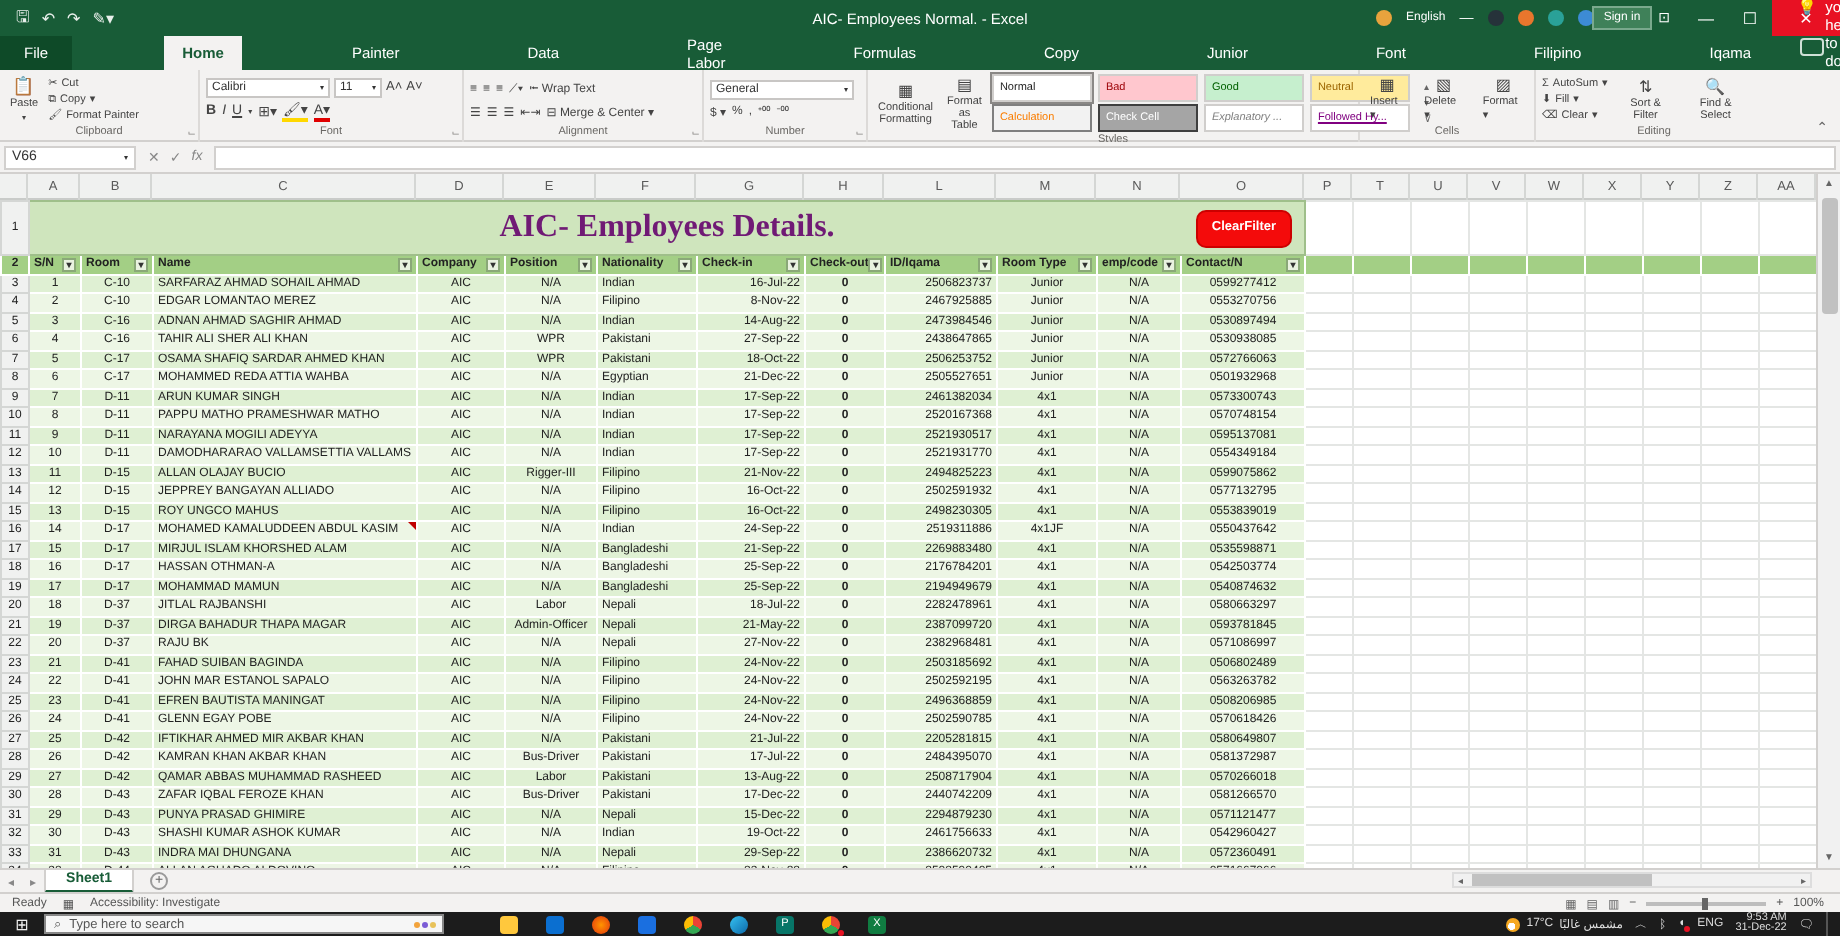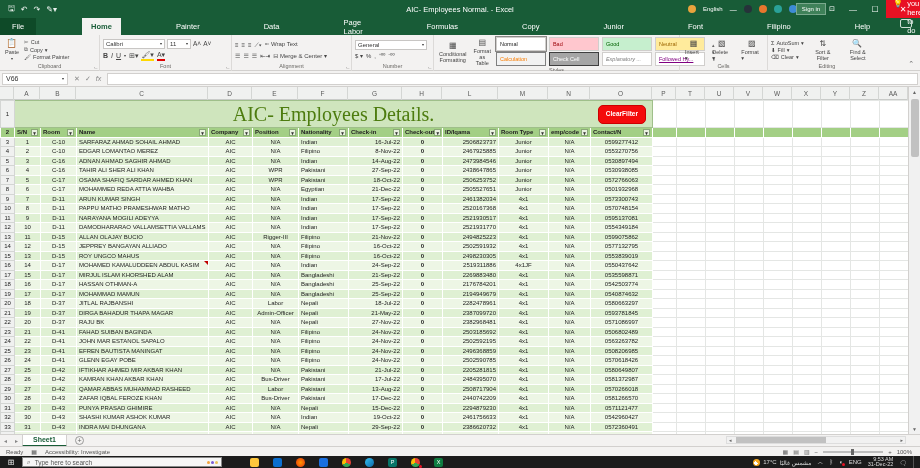--- a/index.html
+++ b/index.html
@@ -62,21 +62,21 @@
 
   
   #colstrip { position:absolute; top:87px; left:0; width:908px; height:13px; display:flex; background:#f0f1f0; border-bottom:1px solid #c9cbc9; }
   .colhead { border-right:1px solid #d4d6d4; font-size:6.5px; color:#5a5a5a; display:flex; align-items:center; justify-content:center; height:13px; }
   #gridbody { position:absolute; top:100px; left:0; width:908px; height:334px; overflow:hidden; background:#fff; }
   table#sheet-table { border-collapse:collapse; table-layout:fixed; width:908px; }
   #sheet-table td { overflow:hidden; white-space:nowrap; font-size:6px; color:#222; padding:0 2px; height:8.9px; line-height:8.5px; border:0.5px solid #fff; }
   td.rownum { background:#f0f1f0; border:0.5px solid #d4d6d4 !important; color:#5a5a5a; text-align:center; font-size:6px; padding:0; }
   tr.title-row td { height:28px; }
   td.title-cell { background:#cfe5bd; border:0.5px solid #9fbf8a !important; position:relative; text-align:center; }
-  .sheet-title { font-family:"Liberation Serif",serif; font-weight:normal; font-size:20px; color:#4d7c0f; line-height:26px; }
+  .sheet-title { font-family:"Liberation Serif",serif; font-weight:bold; font-size:16px; color:#701a75; line-height:26px; }
   .clearfilter { position:absolute; right:6px; top:4px; background:#f40b0b; color:#fff; font-size:6.5px; font-weight:bold; padding:4px 7px; border-radius:5px; border:1px solid #c00; }
   tr.header-row td { height:12px; background:#a3cf85; font-weight:bold; font-size:6px; color:#111; border:0.5px solid #ffffff !important; position:relative; }
   .hdr-inner { display:flex; align-items:center; justify-content:space-between; }
   .filter-btn { font-size:5px; color:#333; background:#e9f2e0; border:0.5px solid #8aa878; width:7px; height:7px; line-height:6px; text-align:center; flex:none; }
   td.empty { background:#fff; border:0.5px solid #e4e6e4 !important; }
   tr.band-a td.dc { background:#dff0d3; }
   tr.band-b td.dc { background:#edf6e5; }
   .al-l { text-align:left; } .al-c { text-align:center; } .al-r { text-align:right; }
   td.checkout { color:#e00000; font-weight:bold; }
   .comment-marker { position:absolute; right:0; top:0; width:0; height:0; border-left:4px solid transparent; border-top:4px solid #c00000; }
@@ -158,21 +158,21 @@
         <div class="mtab file">File</div>
         <div class="mtab active">Home</div>
         <div class="mtab">Painter</div>
         <div class="mtab">Data</div>
         <div class="mtab">Page Labor</div>
         <div class="mtab">Formulas</div>
         <div class="mtab">Copy</div>
         <div class="mtab">Junior</div>
         <div class="mtab">Font</div>
         <div class="mtab">Filipino</div>
-        <div class="mtab">Help</div>
+        <div class="mtab">Iqama</div>
       </div>
     <div class="tellme">
       <span class="bulb">💡</span>
       <span>Tell me what you here to do</span>
     </div>
     <div class="comment-flag"></div>
   </div>
 
   <div id="ribbon">
 

